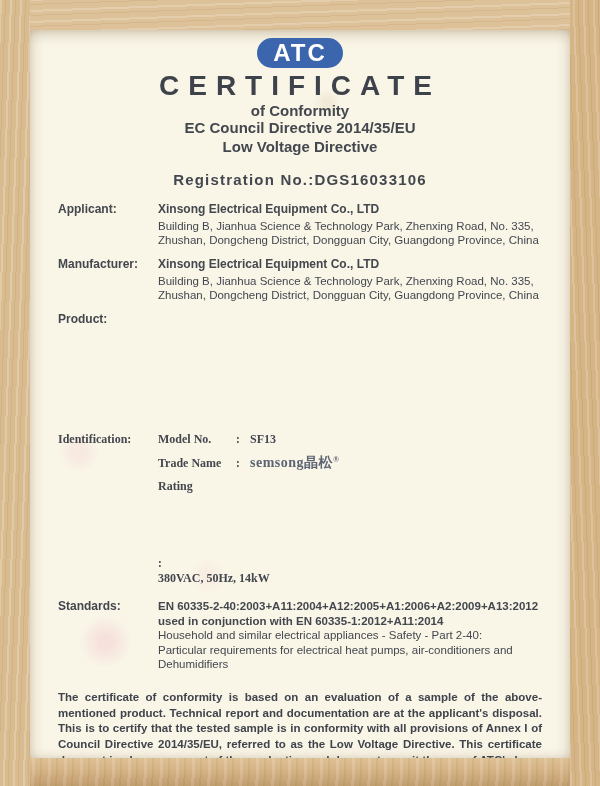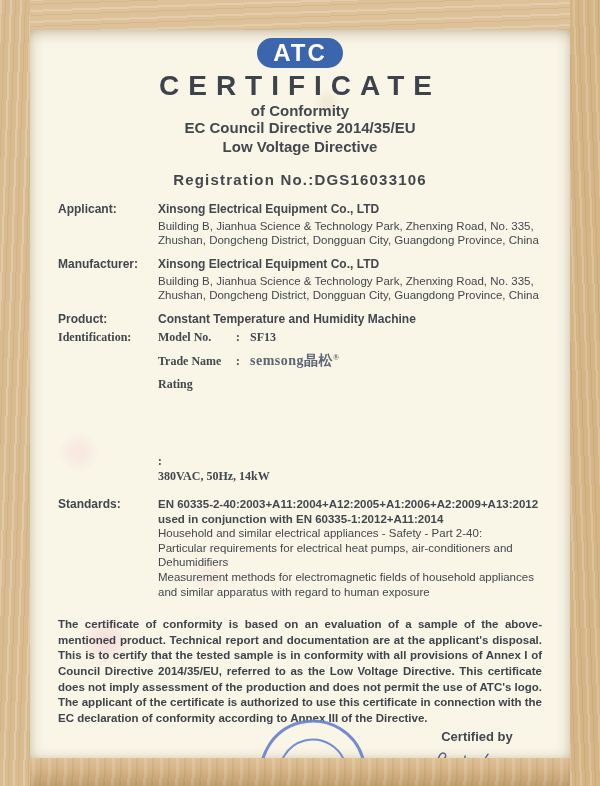--- a/index.html
+++ b/index.html
@@ -111,23 +111,22 @@
     </div>
 
     <div class="row">
       <div class="row-label">Manufacturer:</div>
       <div class="row-value">
         <div class="co-name">Xinsong Electrical Equipment Co., LTD</div>
         <div class="addr">Building B, Jianhua Science &amp; Technology Park, Zhenxing Road, No. 335, Zhushan, Dongcheng District, Dongguan City, Guangdong Province, China</div>
       </div>
     </div>
 
-    <div class="row" style="margin-bottom:4px;">
+    <div class="row" style="margin-bottom:20px;flex-direction:column;">
       <div class="row-label">Product:</div>
-      <div class="row-value co-name">Constant Temperature and Humidity Machine</div>
     </div>
 
     <div class="row" style="margin-bottom:13px;font-family:Liberation Serif, serif;">
       <div class="row-label">Identification:</div>
       <div class="row-value">
         <div class="ident-sub">
           <span class="ident-name">Model No.</span>
           <span class="ident-colon">:</span>
           <span class="ident-value">SF13</span>
         </div>
@@ -145,21 +144,20 @@
         </div>
       </div>
     </div>
 
     <div class="row" style="margin-bottom:0;">
       <div class="row-label">Standards:</div>
       <div class="row-value">
         <div class="std-line b">EN 60335-2-40:2003+A11:2004+A12:2005+A1:2006+A2:2009+A13:2012 used in conjunction with EN 60335-1:2012+A11:2014</div>
         <div class="std-line">Household and similar electrical appliances - Safety - Part 2-40:</div>
         <div class="std-line">Particular requirements for electrical heat pumps, air-conditioners and Dehumidifiers</div>
-        <div class="std-line">Measurement methods for electromagnetic fields of household appliances and similar apparatus with regard to human exposure</div>
       </div>
     </div>
   </div>
 
   <div class="para">The certificate of conformity is based on an evaluation of a sample of the above-mentioned product. Technical report and documentation are at the applicant's disposal. This is to certify that the tested sample is in conformity with all provisions of Annex I of Council Directive 2014/35/EU, referred to as the Low Voltage Directive. This certificate does not imply assessment of the production and does not permit the use of ATC's logo. The applicant of the certificate is authorized to use this certificate in connection with the EC declaration of conformity according to Annex III of the Directive.</div>
 
   <div class="lower">
 
     <svg class="stamp" viewBox="0 0 116 116">
       <g transform="rotate(-14 58 58)" stroke="#6b83cf" fill="none">

